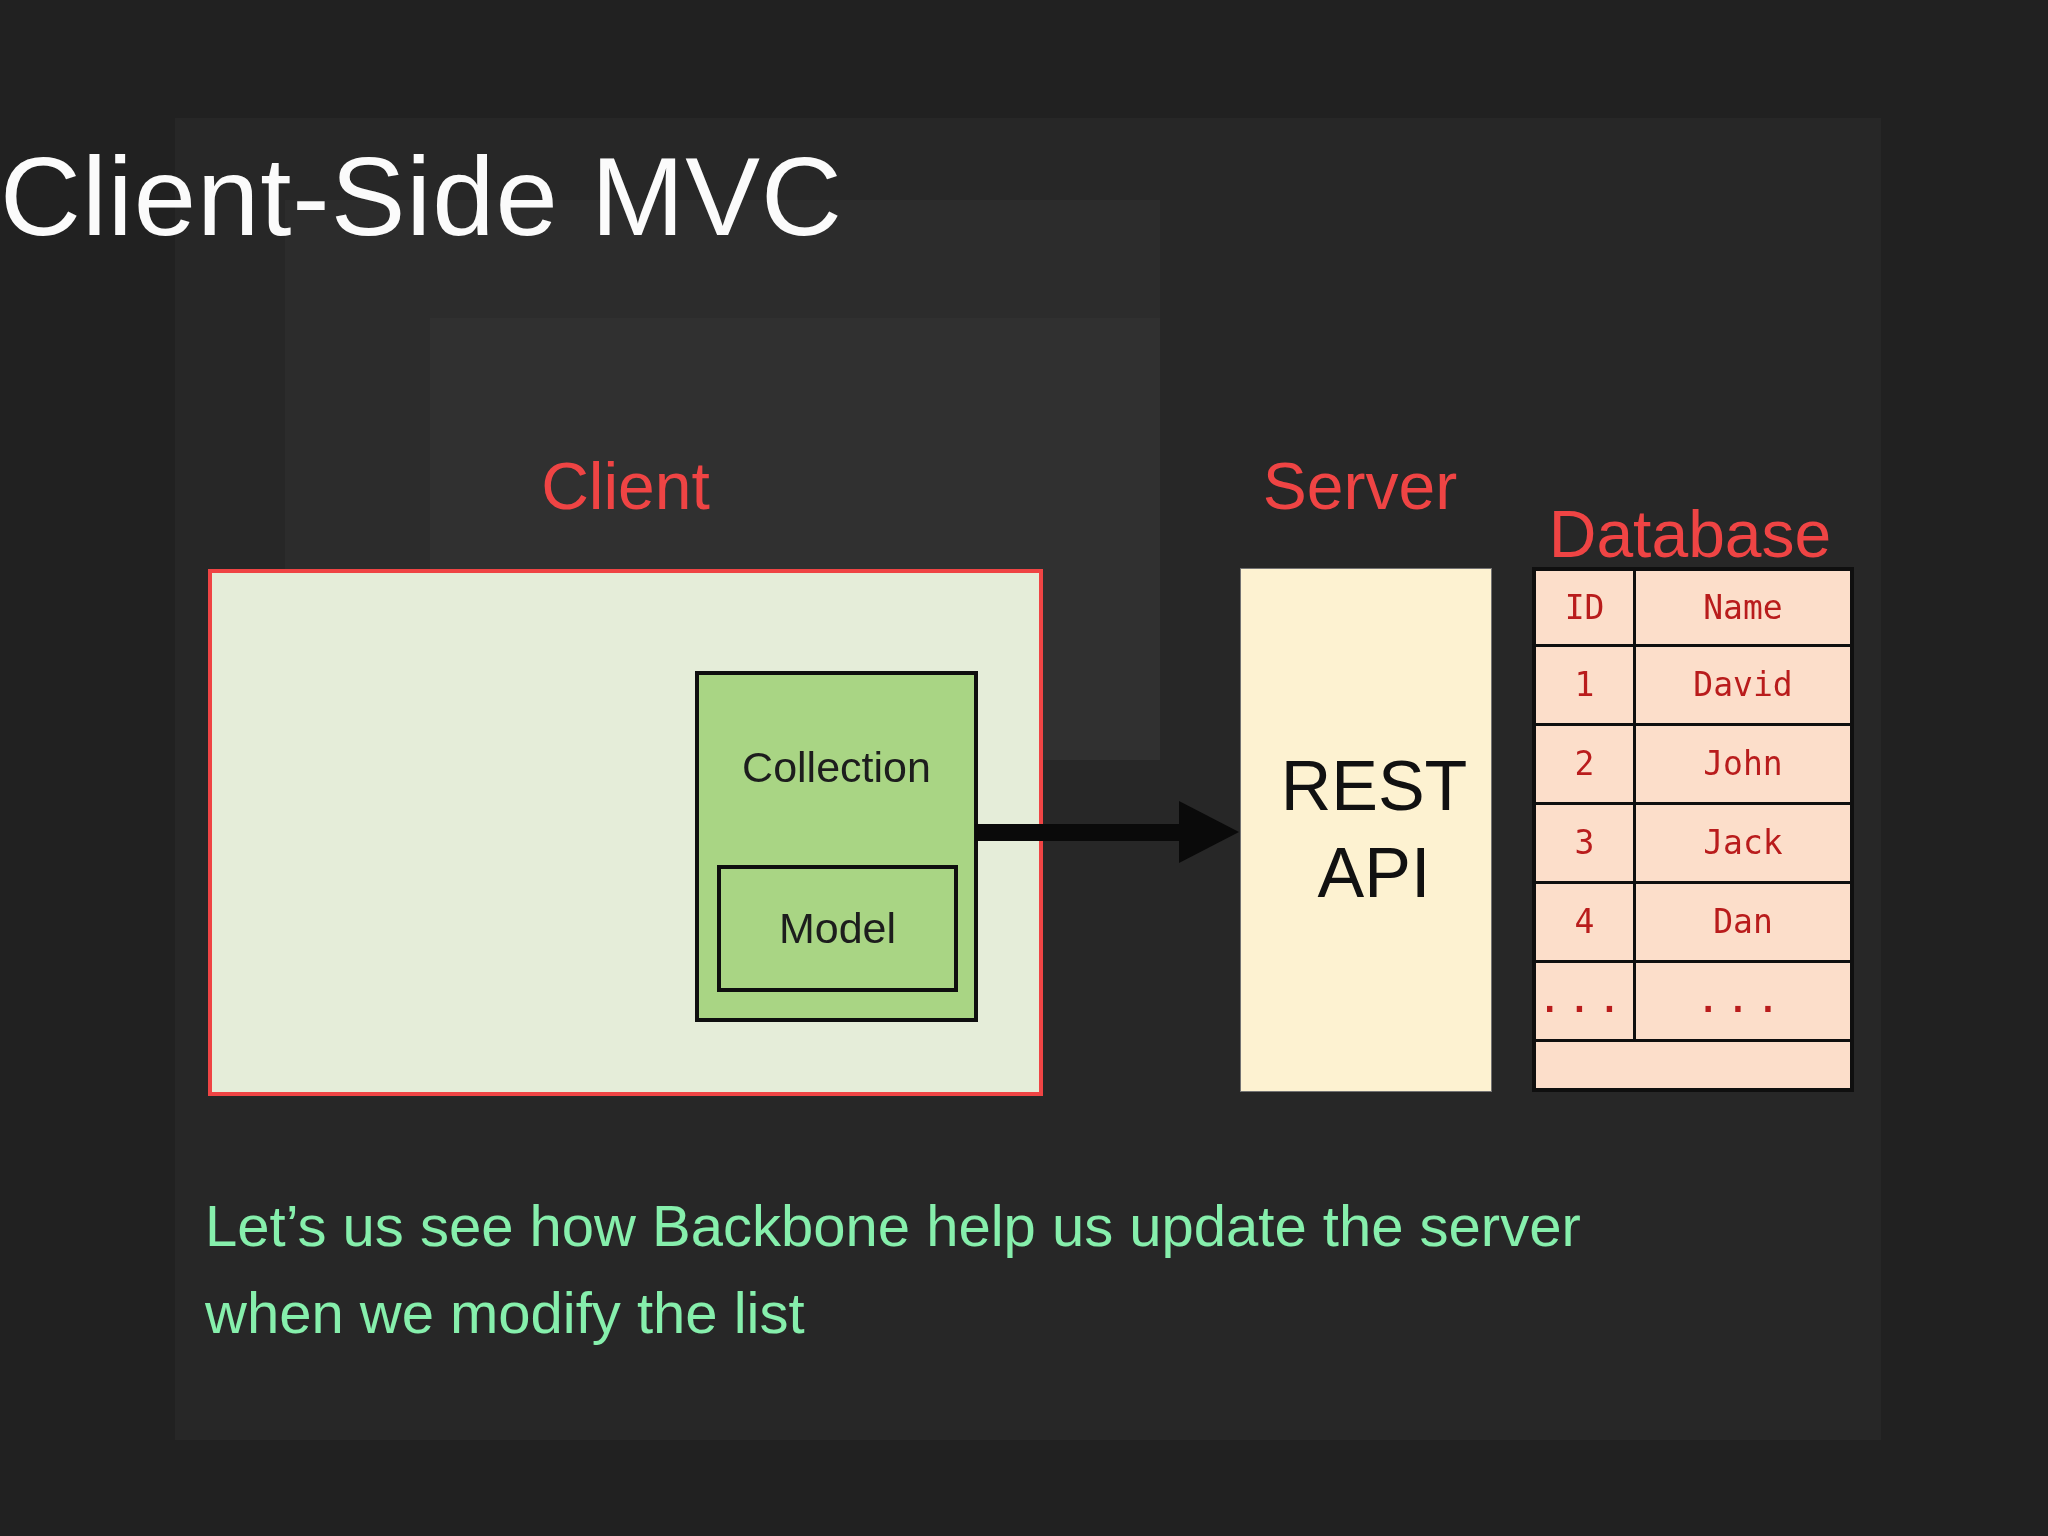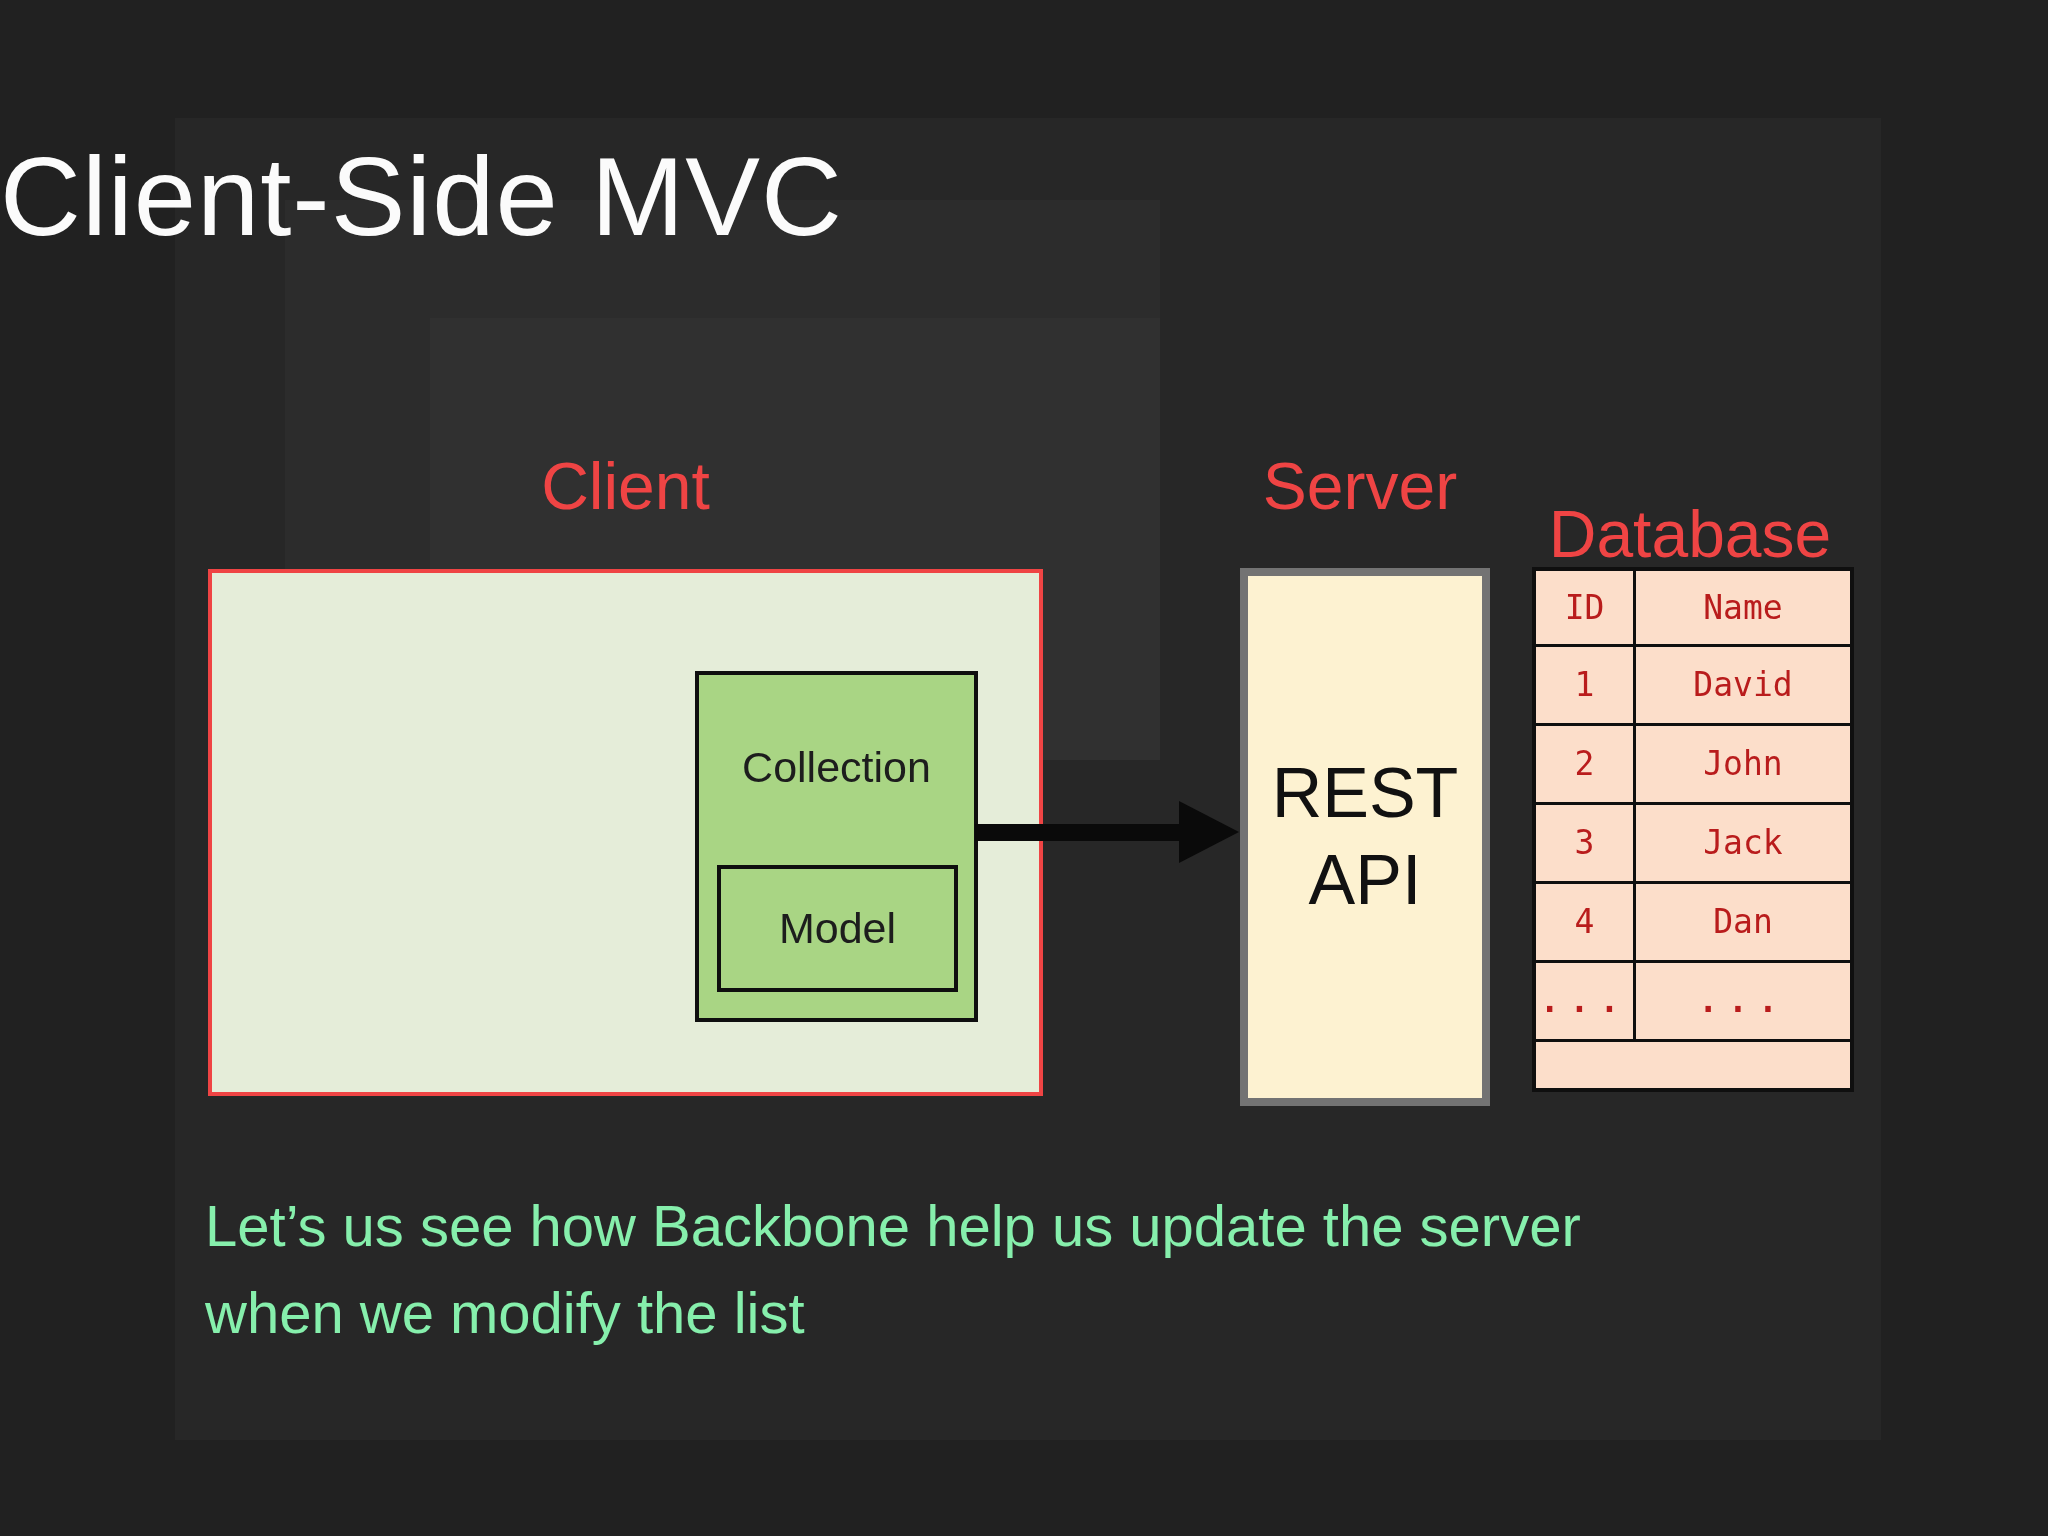--- a/index.html
+++ b/index.html
@@ -95,29 +95,30 @@
     border-top: 31px solid transparent;
     border-bottom: 31px solid transparent;
     border-left: 60px solid #0a0a0a;
   }
 
   .server-box {
     position: absolute;
     left: 1240px; top: 568px;
     width: 234px; height: 522px;
     background: #fdf2d1;
-    border: 8px solid #737373;
+    border: 1px solid #737373;
     display: flex;
     flex-direction: column;
     align-items: center;
     justify-content: center;
     font-size: 70px;
     font-weight: 500;
     line-height: 1.25;
     color: #111111;
+    padding-left: 16px;
   }
 
   .db-table {
     position: absolute;
     left: 1532px; top: 567px;
     border-collapse: collapse;
     table-layout: fixed;
     font-family: "DejaVu Sans Mono", "Liberation Mono", monospace;
     font-size: 33px;
     color: #b91c1c;

